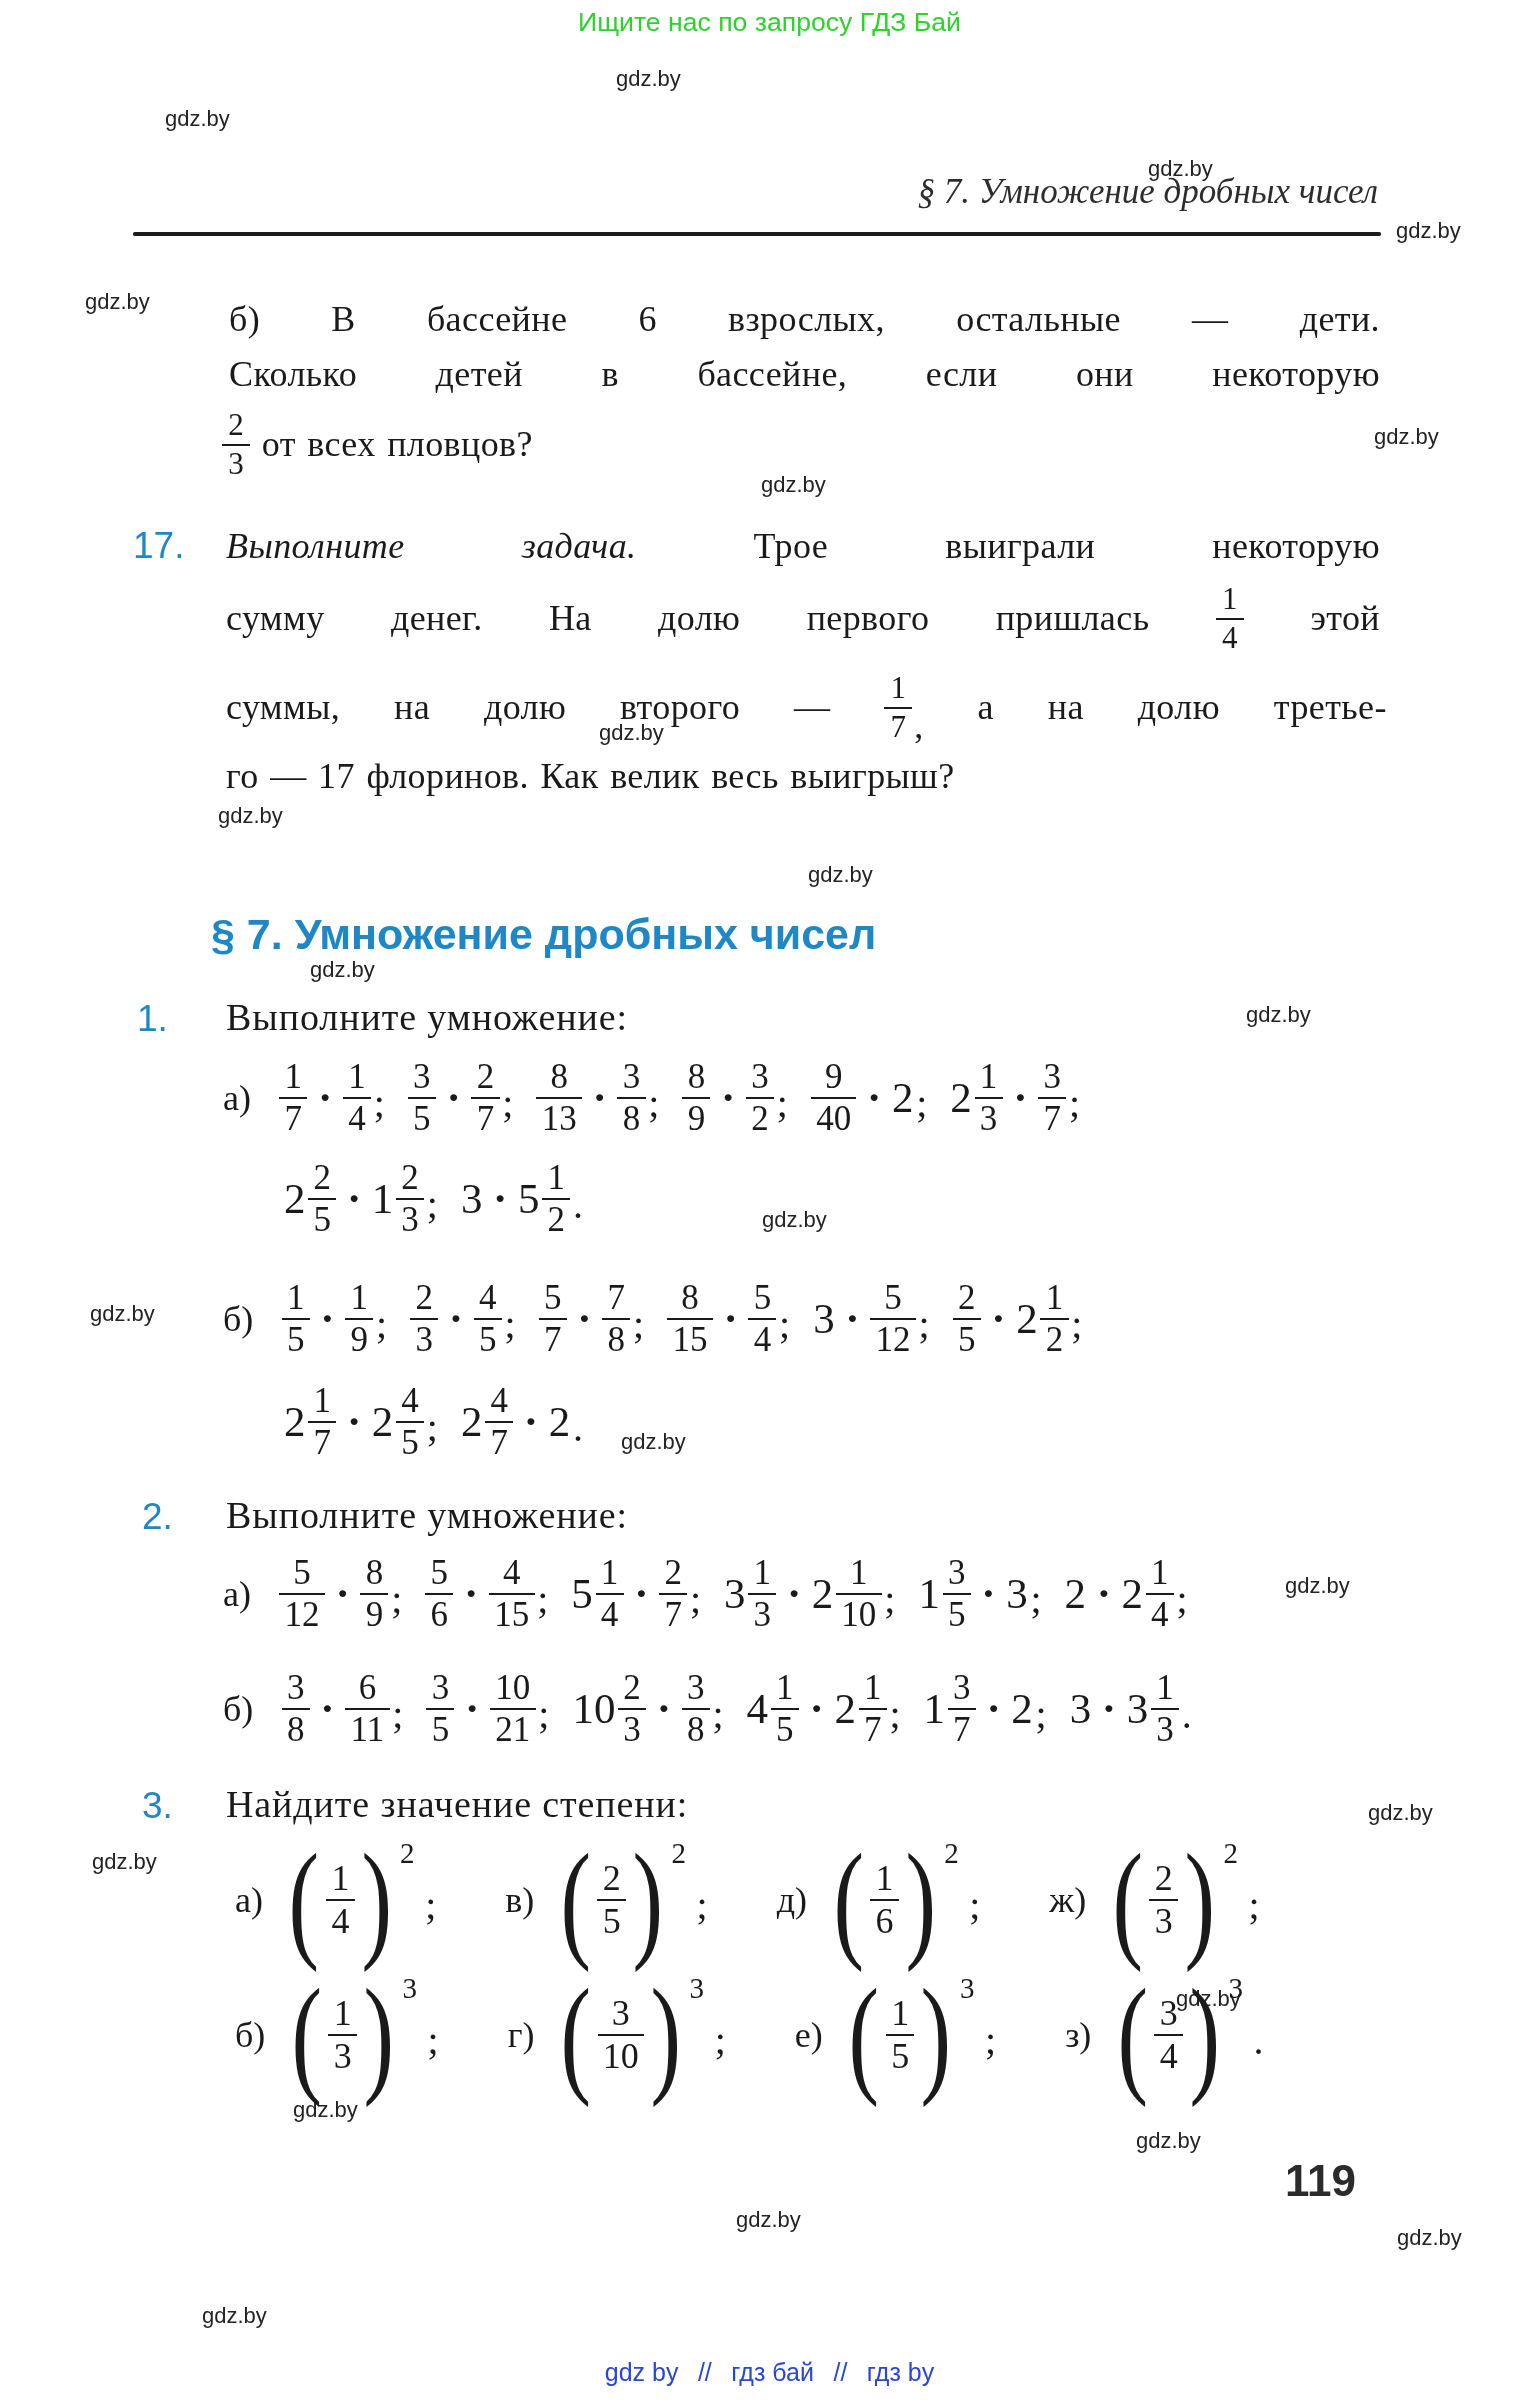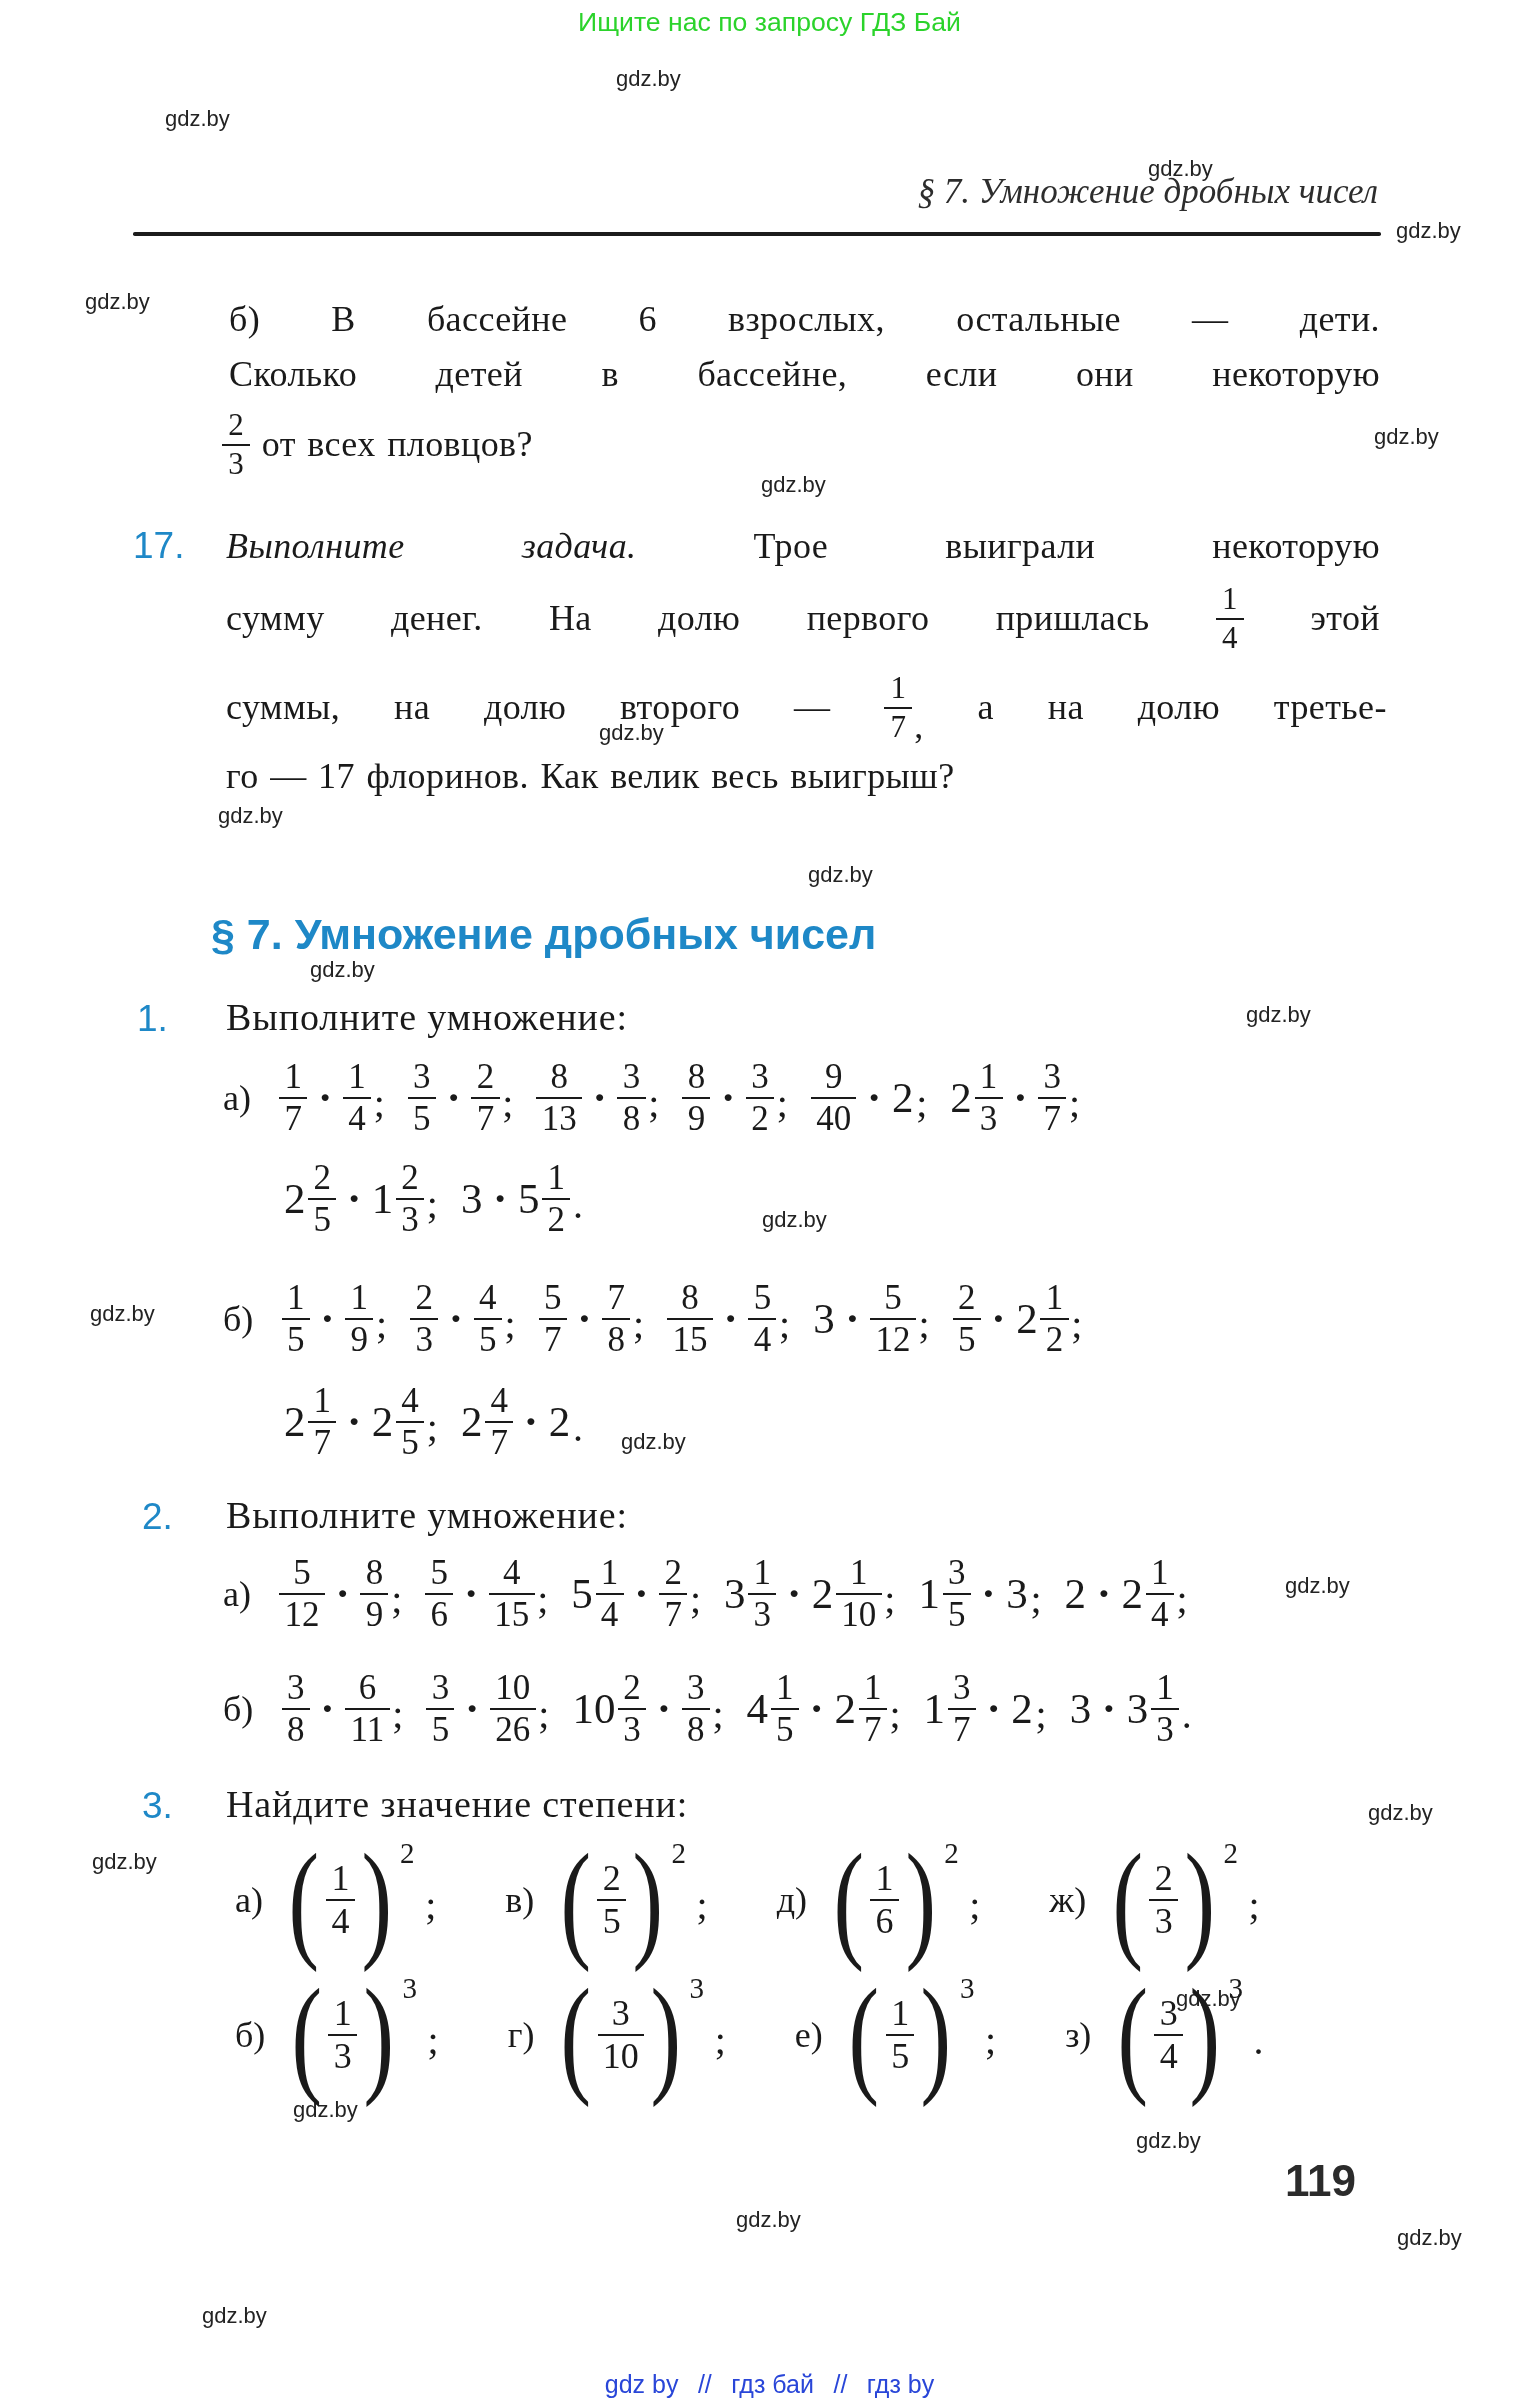--- a/index.html
+++ b/index.html
@@ -47,21 +47,21 @@
   .powitem { display:inline-flex; align-items:center; }
   .powitem .rowlabel { margin-right:19.5px; }
   .paren { font-size:131px; line-height:.85; transform:scaleX(.7); }
   .powfrac { font-size:36px; }
   .pow-exp { font-size:29px; align-self:flex-start; margin-top:-7px; margin-left:1.8px; }
   .powitem .sep { margin-left:10.6px; }
   .page-number { position:absolute; left:1285px; top:2156px; font-family:"Liberation Sans", sans-serif;
                  font-weight:bold; font-size:44px; color:#2b2b2b; }
   .footer { position:absolute; top:2358px; left:0; width:100%; display:flex; justify-content:center;
             gap:19.5px; font-family:"Liberation Sans", sans-serif; font-size:25px; color:#2946d8; }
-  .footer span { white-space:nowrap;margin-top:12px; }
+  .footer span { white-space:nowrap; }
 </style>
 </head>
 <body>
 
 <div class="page">
 
   <div class="promo">Ищите нас по запросу ГДЗ Бай</div>
 
   <div>
       <span class="wm" style="left: 616px; top: 66px;">gdz.by</span>
@@ -496,21 +496,21 @@
         <span class="sep">;</span>
       </span>
       <span class="expr">
         <span class="mfrac">
           <span class="num">3</span>
           <span class="den">5</span>
         </span>
         <span class="dot">·</span>
         <span class="mfrac">
           <span class="num">10</span>
-          <span class="den">26</span>
+          <span class="den">21</span>
         </span>
         <span class="sep">;</span>
       </span>
       <span class="expr">
         <span class="mixed">
           <span class="whole">10</span>
           <span class="mfrac">
             <span class="num">2</span>
             <span class="den">3</span>
           </span>

